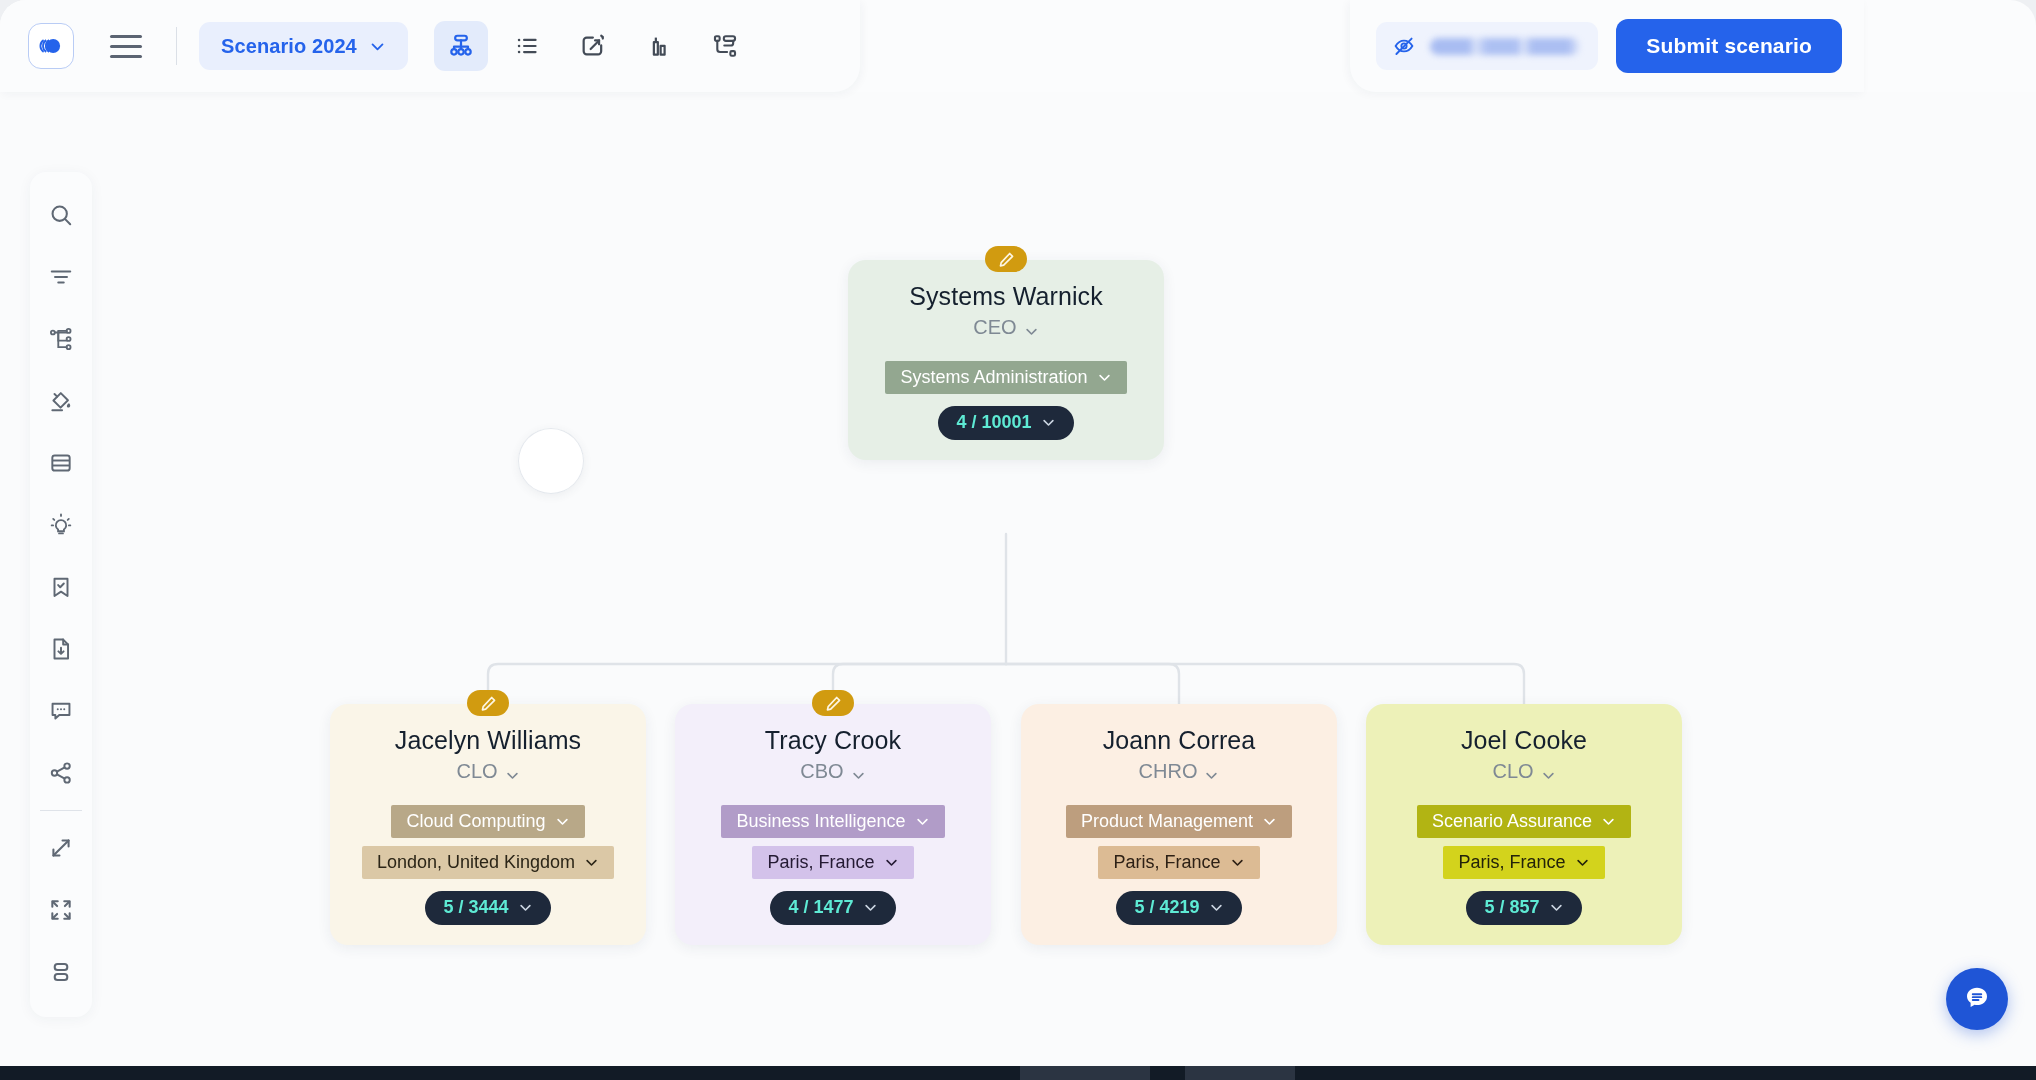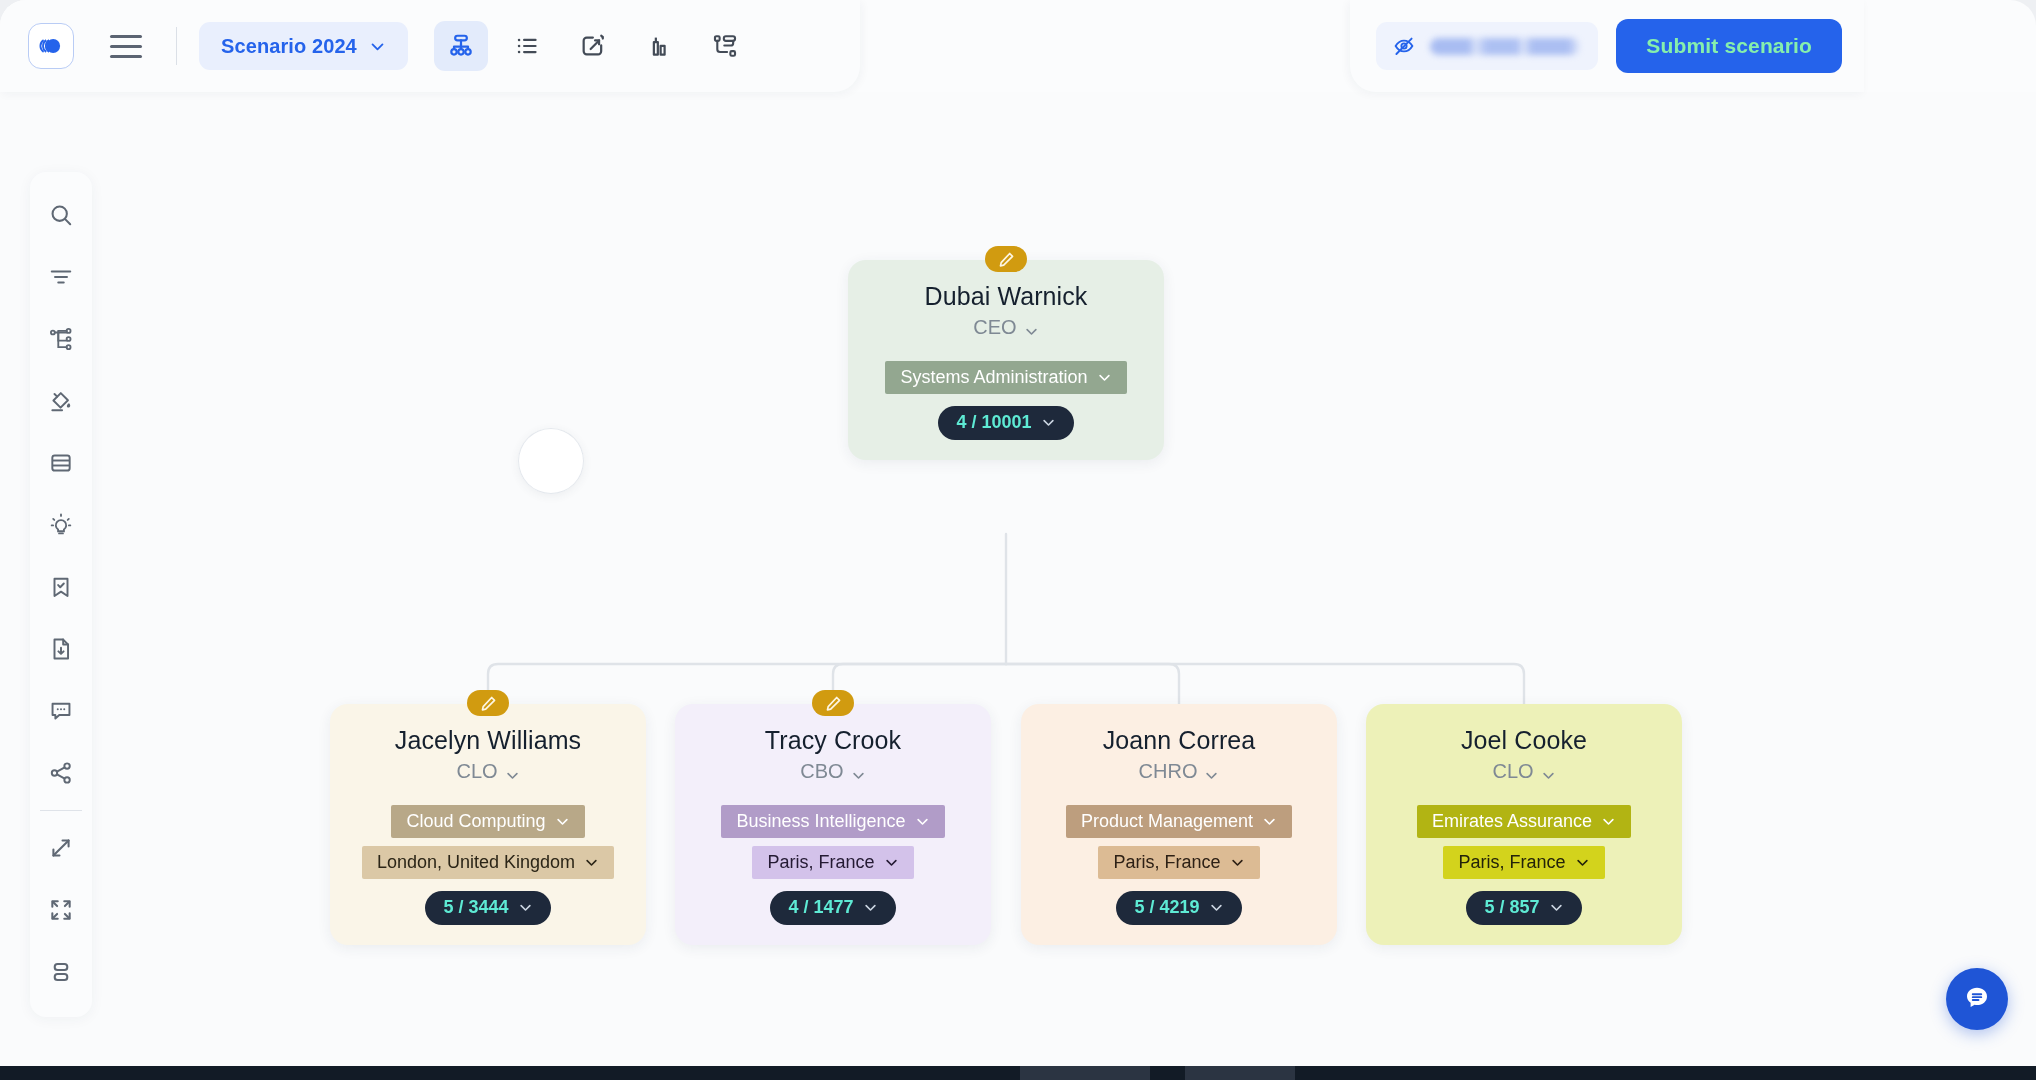--- a/index.html
+++ b/index.html
@@ -137,21 +137,21 @@
        rgba(125,155,235,.58) 38%, rgba(125,155,235,.58) 58%,
        rgba(125,155,235,.14) 62%,
        rgba(125,155,235,.60) 68%, rgba(125,155,235,.60) 92%,
        rgba(125,155,235,.10) 100%);
     filter: blur(3.2px);
   }
   .submit-btn {
     height: 54px;
     padding: 0 30px;
     background: #2563eb;
-    color: #86efac;
+    color: #ffffff;
     border: none;
     border-radius: 12px;
     font-family: "Liberation Sans", sans-serif;
     font-size: 21px; font-weight: 700;
     letter-spacing: .15px;
     cursor: pointer;
     white-space: nowrap;
   }
 
   
@@ -297,21 +297,21 @@
           <path d="M1006 572 L1514 572 Q1524 572 1524 582 L1524 612"></path>
         </g>
       </svg>
 
       <div class="node" id="node-root" style="left: 848px; top: 168px; width: 316px; background: rgb(230, 239, 230);">
         <div class="edit-badge">
           <svg width="17" height="17" viewBox="0 0 24 24" fill="none" stroke="#fdf6e2" stroke-width="2.4" stroke-linecap="round" stroke-linejoin="round">
             <path d="M16.5 3.5 L20.5 7.5 L8 20 L3.5 21 L4.5 16.5 Z"></path>
           </svg>
         </div>
-        <div class="node-name">Dubai Warnick</div>
+        <div class="node-name">Systems Warnick</div>
         <div class="node-role">
           <span>CEO</span>
           <svg class="chev" width="15" height="15" viewBox="0 0 24 24" fill="none" stroke="#7f8994" stroke-width="2.6" stroke-linecap="round" stroke-linejoin="round">
               <path d="M5 9l7 7 7-7"></path>
             </svg>
         </div>
         <div class="pill dept" style="background: rgb(147, 167, 144); color: rgb(255, 255, 255);">
           <span>Systems Administration</span>
           <svg class="chev" width="15" height="15" viewBox="0 0 24 24" fill="none" stroke="currentColor" stroke-width="2.6" stroke-linecap="round" stroke-linejoin="round">
               <path d="M5 9l7 7 7-7"></path>
@@ -423,21 +423,21 @@
           <div class="node" style="left: 1366px; top: 612px; width: 316px; background: rgb(237, 241, 184);">
 
       <div class="node-name">Joel Cooke</div>
       <div class="node-role">
         <span>CLO</span>
               <svg class="chev" width="15" height="15" viewBox="0 0 24 24" fill="none" stroke="#7f8994" stroke-width="2.6" stroke-linecap="round" stroke-linejoin="round">
                 <path d="M5 9l7 7 7-7"></path>
               </svg>
       </div>
       <div class="pill dept" style="background:#b2b413; color:#ffffff;">
-        <span>Emirates Assurance</span>
+        <span>Scenario Assurance</span>
               <svg class="chev" width="15" height="15" viewBox="0 0 24 24" fill="none" stroke="currentColor" stroke-width="2.6" stroke-linecap="round" stroke-linejoin="round">
                 <path d="M5 9l7 7 7-7"></path>
               </svg>
       </div>
       <div class="pill loc" style="background:#d3d31c; color:#23230a;">
         <span>Paris, France</span>
               <svg class="chev" width="15" height="15" viewBox="0 0 24 24" fill="none" stroke="currentColor" stroke-width="2.6" stroke-linecap="round" stroke-linejoin="round">
                 <path d="M5 9l7 7 7-7"></path>
               </svg>
       </div>

